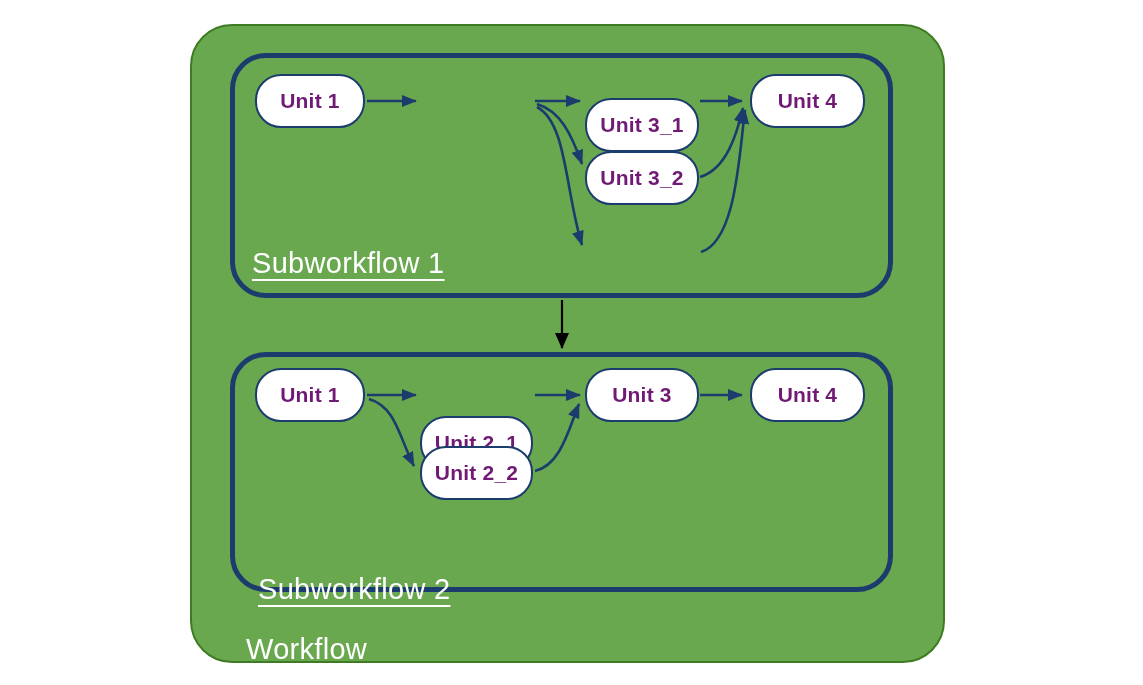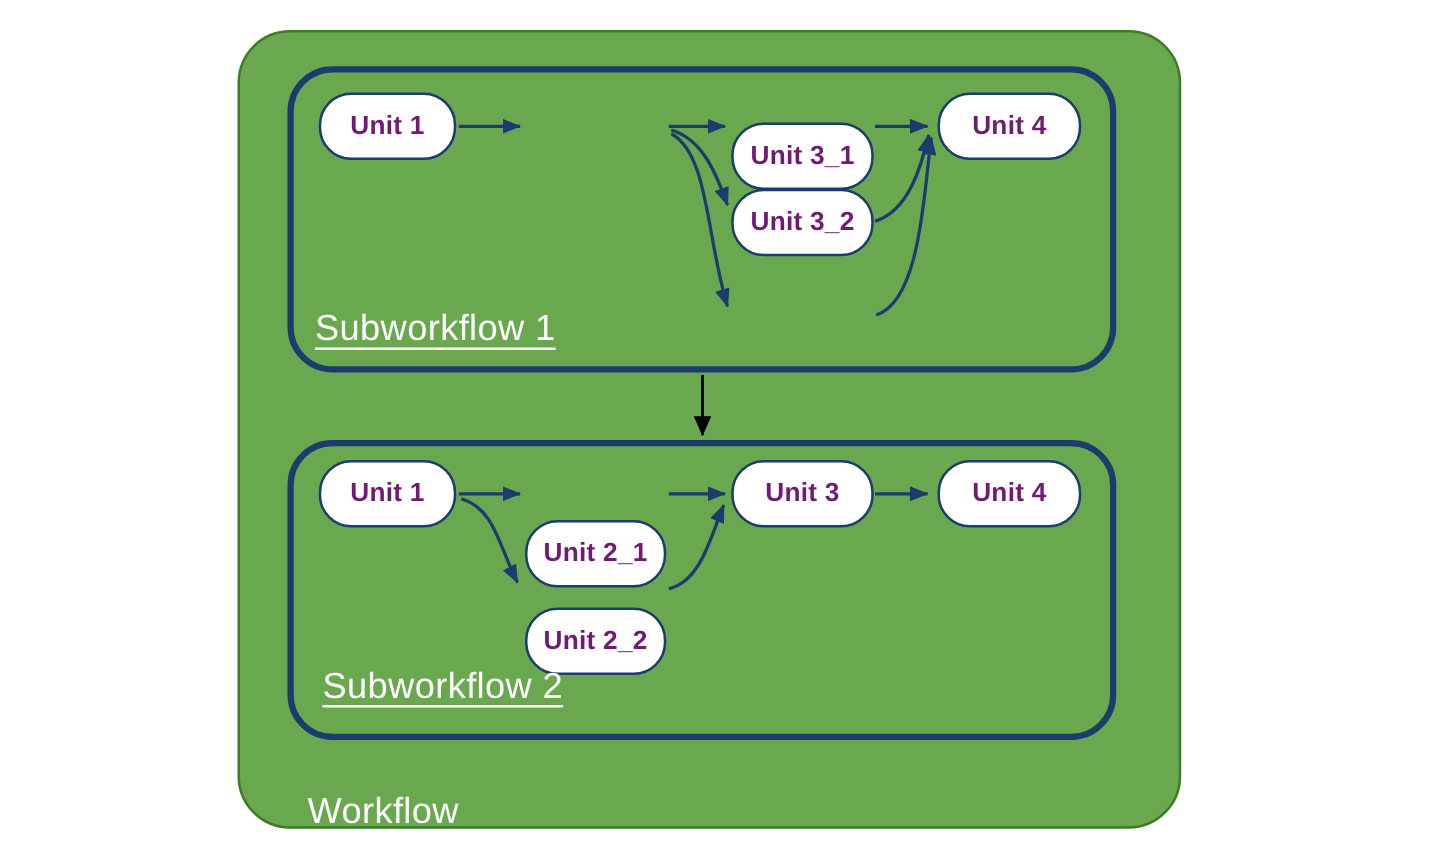--- a/index.html
+++ b/index.html
@@ -54,36 +54,36 @@
   
   .n-s1-u1  { left: 255px; top: 74px;  width: 110px; }
   .n-s1-u2  { left: 420px; top: 74px;  width: 113px; }
   .n-s1-u31 { left: 585px; top: 74px;  width: 114px; margin-top: 24px; }
   .n-s1-u32 { left: 585px; top: 151px; width: 114px; text-align: center; }
   .n-s1-u33 { left: 585px; top: 228px; width: 114px; }
   .n-s1-u4  { left: 750px; top: 74px;  width: 115px; }
   
   .n-s2-u1  { left: 255px; top: 368px; width: 110px; }
   .n-s2-u21 { left: 420px; top: 368px; width: 113px; margin-top: 48px; }
-  .n-s2-u22 { left: 420px; top: 446px; width: 113px; margin-top: 40px; }
+  .n-s2-u22 { left: 420px; top: 446px; width: 113px; }
   .n-s2-u3  { left: 585px; top: 368px; width: 114px; }
   .n-s2-u4  { left: 750px; top: 368px; width: 115px; }
 
   .box-label {
     position: absolute;
     color: #ffffff;
     font-size: 29px;
     line-height: 34px;
     text-decoration: underline;
     text-decoration-thickness: 2px;
     text-underline-offset: 6px;
     letter-spacing: 0.3px;
   }
   .lbl-sw1 { left: 252px; top: 246px; }
-  .lbl-sw2 { left: 258px; top: 532px; }
+  .lbl-sw2 { left: 258px; top: 572px; }
   .lbl-wf  { left: 246px; top: 612px; margin-top: 20px; }
 
   .edges-svg {
     position: absolute;
     left: 0;
     top: 0;
     width: 1143px;
     height: 685px;
     pointer-events: none;
   }

